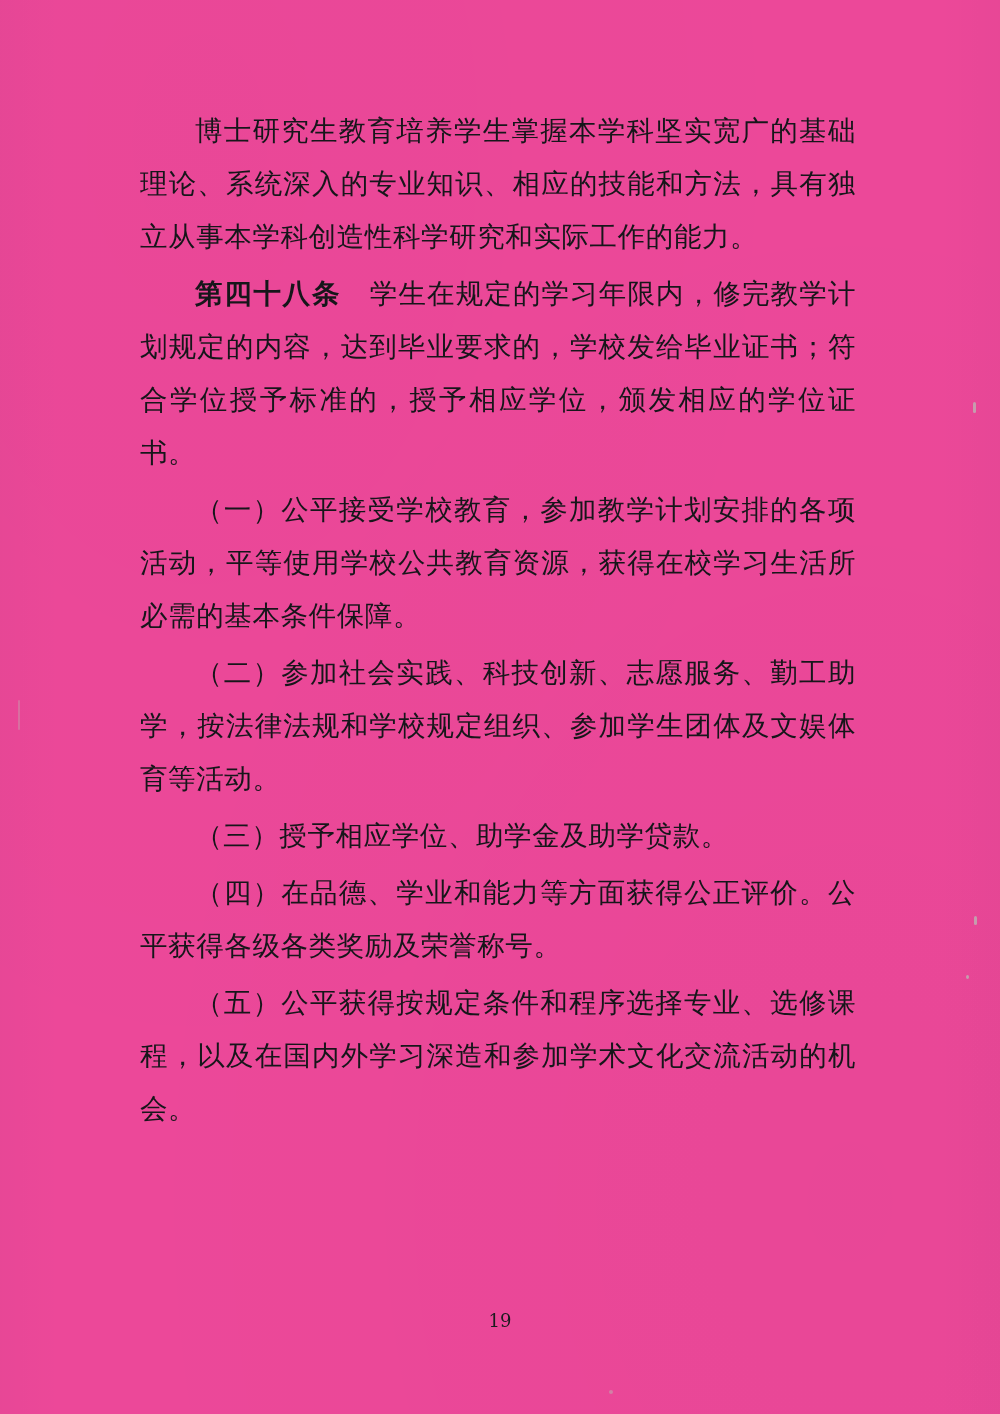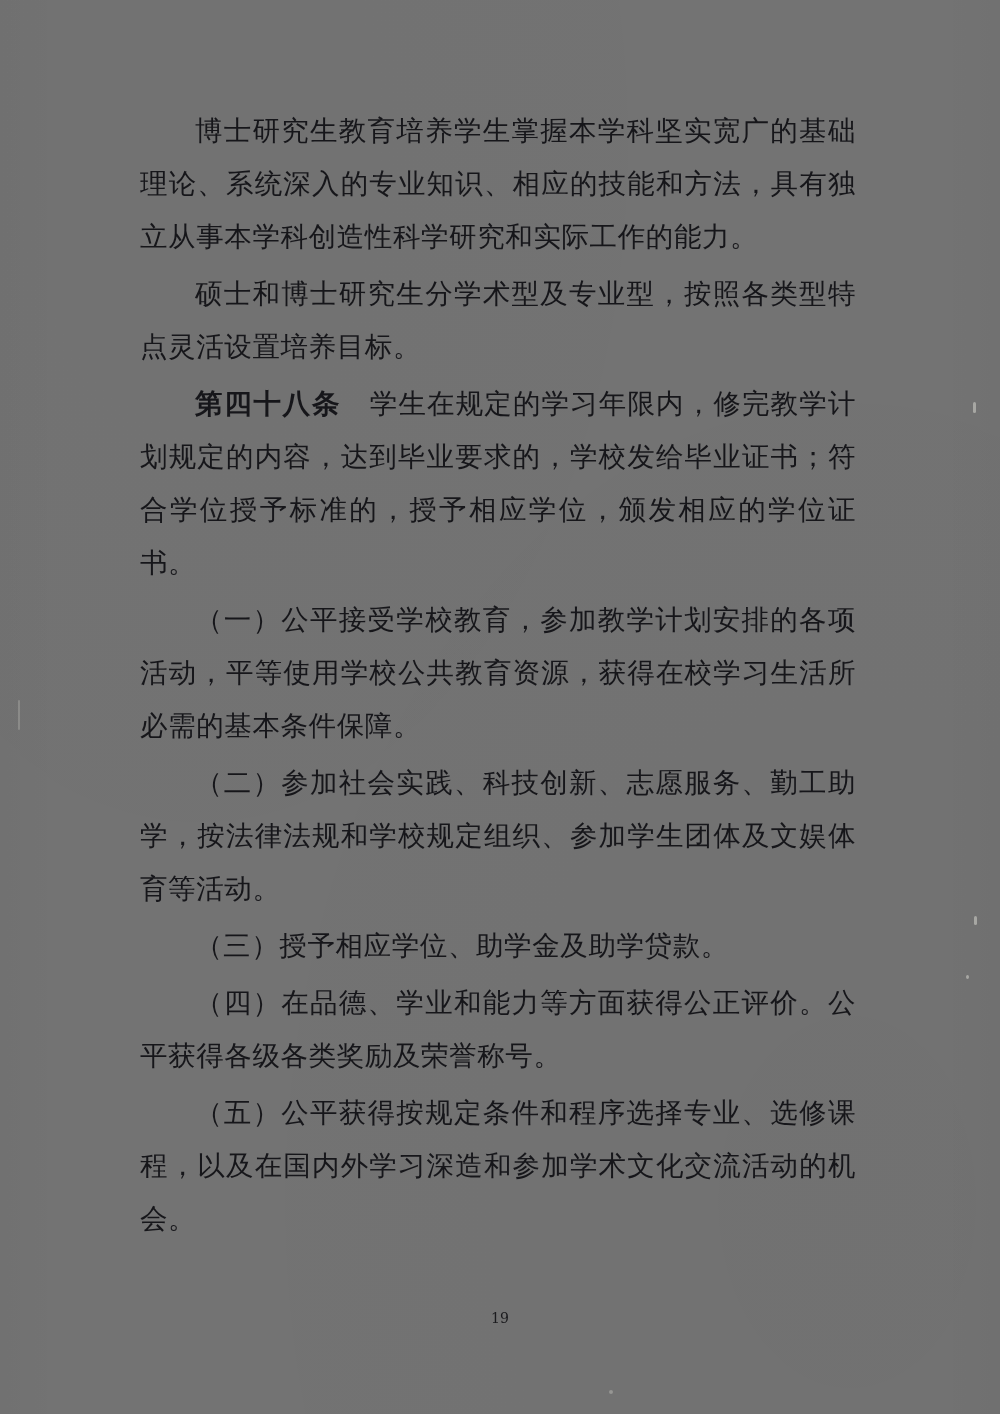--- a/index.html
+++ b/index.html
@@ -11,21 +11,21 @@
     height: 1414px;
     background: #ffffff;
     font-family: "DejaVu Serif", "Liberation Serif", serif;
     position: relative;
     overflow: hidden;
   }
   
   .page {
     position: absolute;
     inset: 0;
-    background: #737373;
+    background: #ec4899;
   }
   .page::before {
     content: "";
     position: absolute;
     inset: 0;
     background:
       radial-gradient(ellipse at 20% 10%, rgba(0,0,0,0.012), rgba(0,0,0,0) 60%),
       radial-gradient(ellipse at 85% 85%, rgba(0,0,0,0.015), rgba(0,0,0,0) 65%),
       linear-gradient(90deg, rgba(0,0,0,0.02) 0%, rgba(0,0,0,0) 6%, rgba(0,0,0,0) 94%, rgba(0,0,0,0.02) 100%);
     pointer-events: none;
@@ -51,21 +51,21 @@
     font-weight: 700;
     letter-spacing: 1.2px;
     margin-top: 16px;
   }
   .page-number {
     position: absolute;
     left: 0;
     right: 0;
     top: 1310px;
     text-align: center;
-    font-size: 14px;
+    font-size: 18px;
     color: #1b1b1e;
     font-family: "DejaVu Serif", "Liberation Serif", serif;
   }
   
   .speck {
     position: absolute;
     background: #b9b9b4;
     border-radius: 50%;
     opacity: 0.75;
   }
@@ -79,23 +79,20 @@
 <body>
 
 <div class="page">
 
   <div class="content">
 
     <p class="para">
       <span>博士研究生教育培养学生掌握本学科坚实宽广的基础理论、系统深入的专业知识、相应的技能和方法，具有独立从事本学科创造性科学研究和实际工作的能力。</span>
     </p>
 
-    <p class="para">
-      <span>硕士和博士研究生分学术型及专业型，按照各类型特点灵活设置培养目标。</span>
-    </p>
 
     <p class="para">
       <span class="article-head">第四十八条</span><span>　学生在规定的学习年限内，修完教学计划规定的内容，达到毕业要求的，学校发给毕业证书；符合学位授予标准的，授予相应学位，颁发相应的学位证书。</span>
     </p>
 
 
     <p class="para">
       <span>（一）公平接受学校教育，参加教学计划安排的各项活动，平等使用学校公共教育资源，获得在校学习生活所必需的基本条件保障。</span>
     </p>
 

